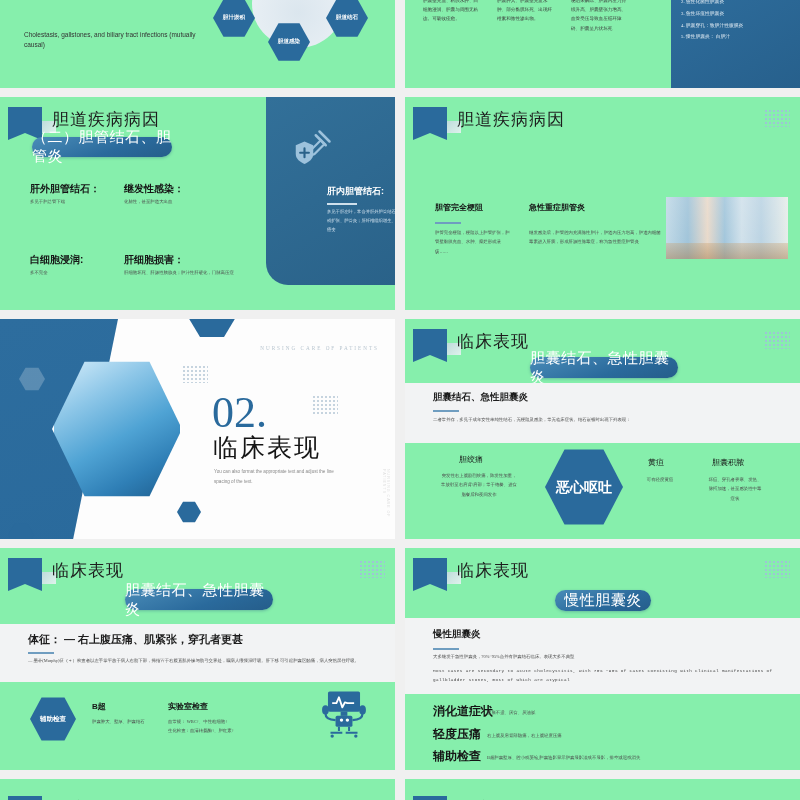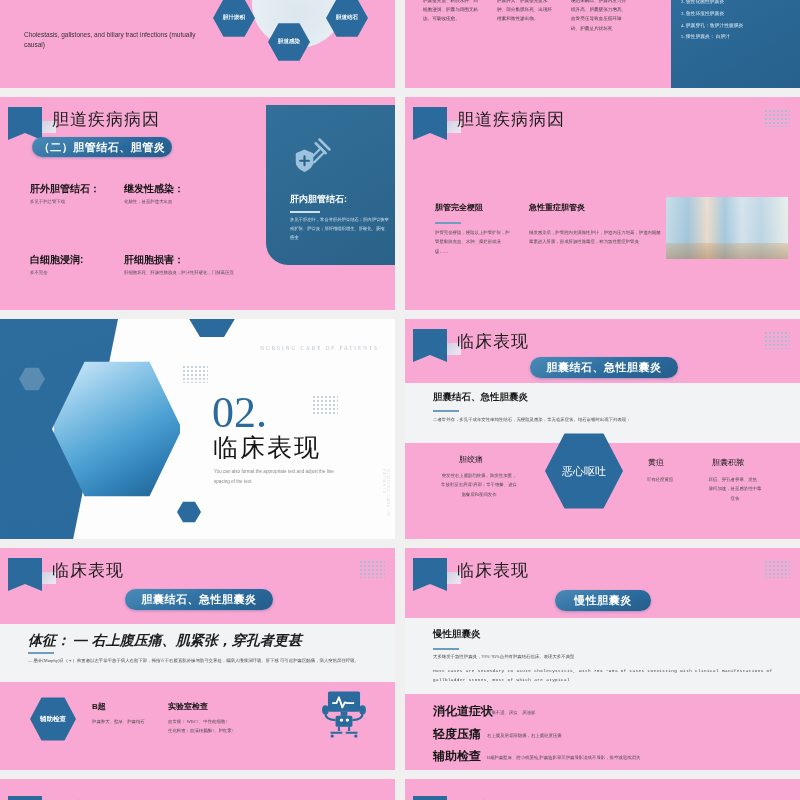--- a/index.html
+++ b/index.html
@@ -13,21 +13,21 @@
     width: 800px; height: 800px;
     display: grid;
     grid-template-columns: 395px 395px;
     grid-template-rows: 88px 213px 220px 222px 57px;
     column-gap: 10px;
     row-gap: 9px;
     background: #f0f0f0;
   }
   .slide {
     position: relative;
-    background: #f9a8d4;
+    background: #86efac;
     overflow: hidden;
   }
 
   
   .hdr-tag {
     position: absolute; left: 8px; top: 10px;
     width: 34px; height: 26px;
     background: #2a6a9c;
   }
   .hdr-tag::after {
@@ -54,21 +54,21 @@
     width: 26px; height: 18px;
     background-image: radial-gradient(#9fc0d8 0.8px, transparent 0.9px);
     background-size: 4px 4px;
     opacity: .9;
   }
   .pill {
     position: absolute;
     background: linear-gradient(160deg,#4a8cb8 0%, #2a6a9c 60%, #255d8a 100%);
     border-radius: 999px;
     color: #ffffff;
-    font-size: 11px; font-weight: bold;
+    font-size: 15px; font-weight: normal;
     display: flex; align-items: center; justify-content: center;
     letter-spacing: .5px;
     box-shadow: 0 1px 3px rgba(40,90,130,.35);
   }
   .band {
     position: absolute;
     background: #f2f3f4;
   }
   .sec-h {
     font-size: 9.5px; font-weight: bold; color: #1d1d1d;
@@ -101,23 +101,23 @@
   
   #s2 .col { position: absolute; top: -4px; font-size: 4.6px; line-height: 2.0;
              color: #3a3a3a; font-family:"Liberation Serif",serif; }
   #s2 .navy { position: absolute; right: 0; top: -34px; width: 129px; height: 122px;
               background: linear-gradient(150deg,#2f6f9f,#27608c); }
   #s2 .navy ol { list-style: none; padding: 30px 0 0 10px; }
   #s2 .navy li { color: #eaf2f8; font-size: 4.8px; line-height: 2.45;
                  font-family:"Liberation Serif",serif; }
 
   
-  #s3 .card { position: absolute; right: 0; top: 8px; width: 129px; height: 160px;
+  #s3 .card { position: absolute; right: 0; top: 0; width: 129px; height: 188px;
               background: linear-gradient(150deg,#327099,#2a6289);
-              border-bottom-left-radius: 22px; }
+              border-bottom-left-radius: 22px; padding-left: 37px; }
   #s3 .card h4 { color: #fff; font-size: 9px; margin: 0 0 0 24px; }
   #s3 .card .r { width: 30px; height: 2px; background: #cfe0ec; margin: 4px 0 6px 24px; }
   #s3 .card p { color: #d3e3ef; font-size: 4.3px; line-height: 2.1; margin-left: 24px;
                 width: 100px; font-family:"Liberation Serif",serif; }
   #s3 .syr { position: absolute; left: 24px; top: 32px; width: 44px; height: 40px;
              color: #9dc2dc; }
   #s3 .q { position: absolute; font-size: 10px; font-weight: bold; color: #151515; }
   #s3 .a { position: absolute; font-size: 4.4px; color: #4a4a4a;
            font-family:"Liberation Serif",serif; }
 
@@ -174,22 +174,22 @@
   #s5 .dots-b { position: absolute; left: 312px; top: 76px; width: 26px; height: 20px;
                 background-image: radial-gradient(#c6d4df 0.8px, transparent 0.9px);
                 background-size: 4px 4px; }
   #s5 .vert { position: absolute; right: 5px; top: 150px; font-size: 3.6px;
               color: #dfdfdf; writing-mode: vertical-rl; letter-spacing: 1px; }
 
   
   #s6 .q { position: absolute; font-size: 8px; font-weight: normal; color: #151515; }
   #s6 .a { position: absolute; font-size: 4.4px; color: #4a4a4a; line-height: 2.1;
            font-family:"Liberation Serif",serif; text-align: center; }
-  #s6 .hexbig { position: absolute; left: 140px; top: 112px; width: 78px; height: 80px;
-                font-size: 11px; font-weight: normal; line-height: 1.5; }
+  #s6 .hexbig { position: absolute; left: 140px; top: 128px; width: 78px; height: 80px;
+                font-size: 14px; font-weight: bold; line-height: 1.5; }
 
   
   #s7 .q { position: absolute; font-size: 8px; font-weight: bold; color: #151515; }
   #s7 .a { position: absolute; font-size: 4.4px; color: #4a4a4a; line-height: 2.1;
            font-family:"Liberation Serif",serif; }
   #s7 .hexlabel { position: absolute; left: 30px; top: 148px; width: 46px; height: 46px;
                   font-size: 6.5px; font-weight: bold; line-height: 1.5; }
   #s7 .monitor { position: absolute; right: 22px; top: 140px; width: 58px; height: 54px;
                  color: #2a6a9c; }
 
@@ -318,21 +318,21 @@
   </div>
 
   <div class="slide" id="s7">
     <div class="hdr-tag"></div>
     <div class="hdr-title">临床表现</div>
     <div class="dotgrid"></div>
 
     <div class="pill" style="left:125px;top:41px;width:148px;height:21px;">胆囊结石、急性胆囊炎</div>
 
     <div class="band" style="left:0;top:76px;width:100%;height:58px;"></div>
-    <div class="sec-h" style="position:absolute;left:28px;top:84px;font-size:14px;font-style:italic;">体征： — 右上腹压痛、肌紧张，穿孔者更甚</div>
+    <div class="sec-h" style="position:absolute;left:28px;top:84px;font-size:11px;">体征： — 右上腹压痛、肌紧张，穿孔者更甚</div>
     <div class="rule" style="position:absolute;left:28px;top:101px;"></div>
     <div class="a" style="left:28px;top:108px;width:350px;">— 墨菲(Murphy)征（＋）检查者以左手掌平放于病人右肋下部，拇指置于右腹直肌外缘与肋弓交界处，嘱病人缓慢深呼吸。肝下移 可引起胆囊区触痛，病人突然屏住呼吸。</div>
 
     <div class="hex hexlabel">辅助检查</div>
 
     <div class="q" style="left:92px;top:153px;text-align:right;">B超</div>
     <div class="a" style="left:92px;top:169px;width:70px;">胆囊肿大、壁厚、胆囊结石</div>
 
     <div class="q" style="left:168px;top:153px;">实验室检查</div>
     <div class="a" style="left:168px;top:169px;width:110px;white-space:pre-line;">血常规： WBC↑、中性粒细胞↑

